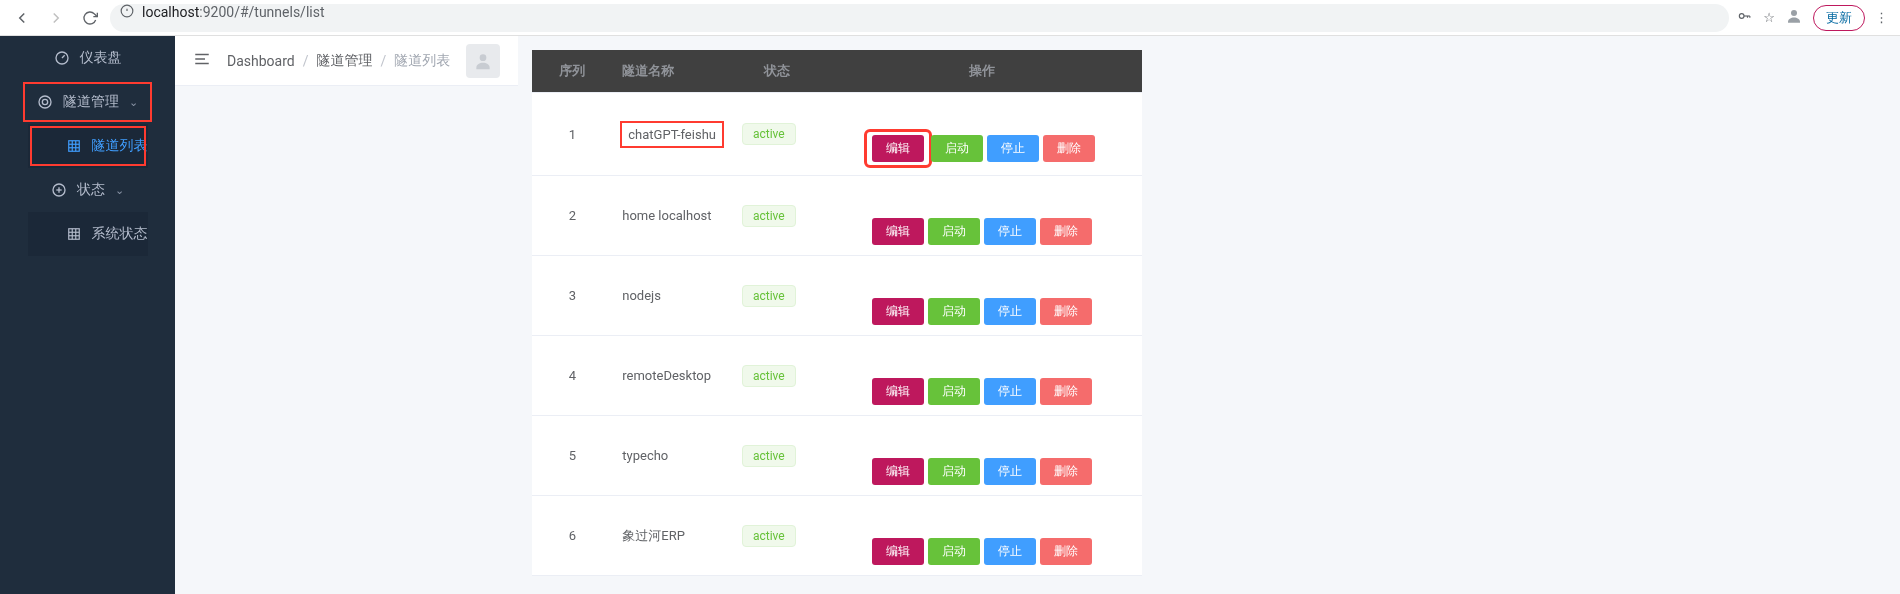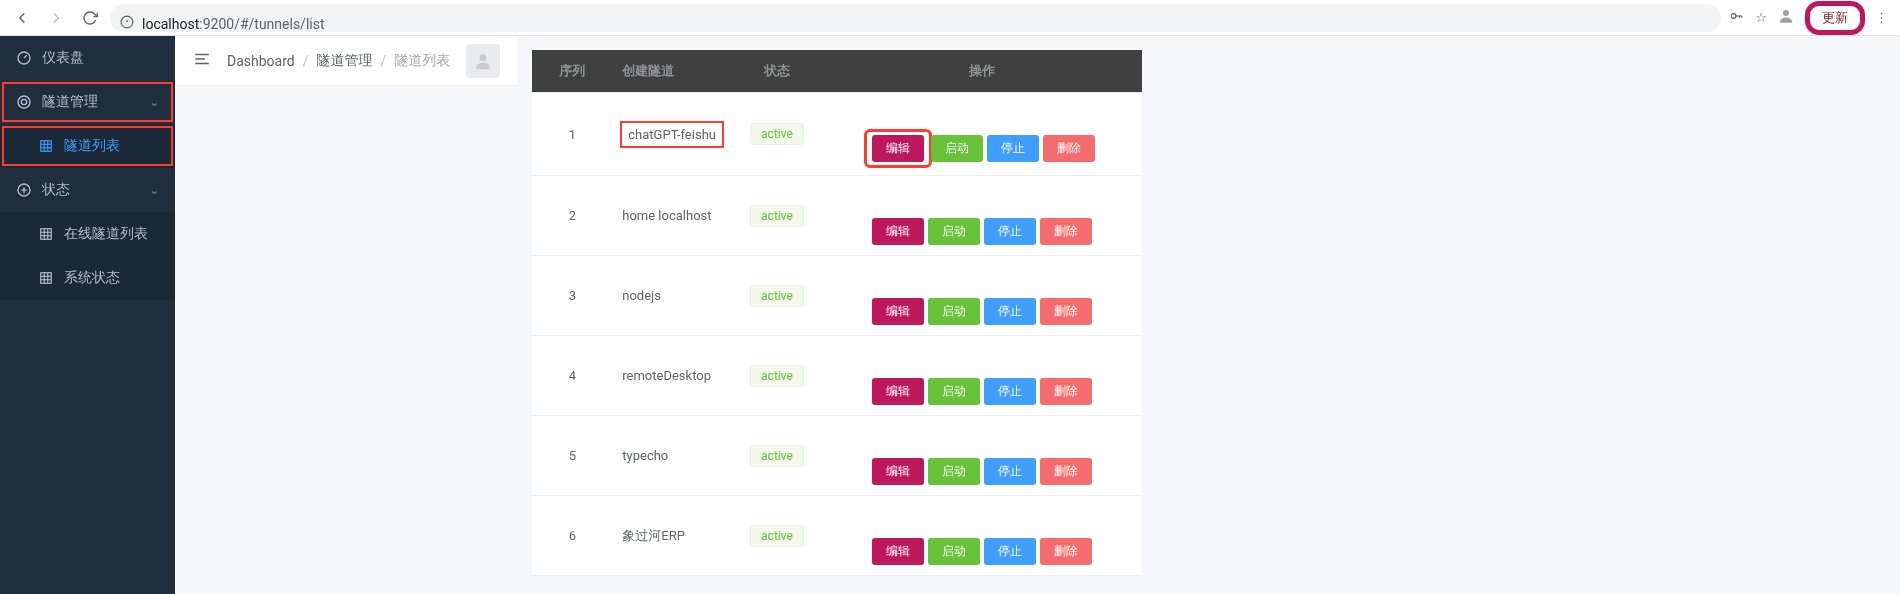--- a/index.html
+++ b/index.html
@@ -33,55 +33,56 @@
       border-radius: 50%;
       cursor: pointer;
     }
     .nav-btn.disabled { color: #c0c0c0; }
     .url-area {
       flex: 1;
       height: 28px;
       border-radius: 14px;
       background: #f1f3f4;
       display: flex;
-      align-items: flex-end;
+      align-items: flex-start;
       padding: 0 10px;
       gap: 8px;
       color: #5f6368;
       font-size: 14px;
     }
     .url-area .secure { color: #5f6368; }
     .url-text { color: #202124; }
     .url-path { color: #5f6368; }
     .chrome-right {
       display: flex;
       align-items: center;
       gap: 10px;
       padding-right: 4px;
     }
     .chrome-icon { color: #5f6368; }
     .update-btn {
-      border: 5px solid #be185d;
-      color: #7f1d1d;
+      border: 1px solid #be185d;
+      color: #0369a1;
       border-radius: 14px;
       padding: 3px 12px;
       font-size: 13px;
     }
     
     .app {
       display: flex;
       height: calc(594px - 36px);
     }
     .sidebar {
       width: 175px;
       background: #1f2d3d;
       color: #b4bccc;
       display: flex;
       flex-direction: column;
       font-size: 14px;
+      align-items: center;
     }
     .side-item {
       height: 44px;
       display: flex;
       align-items: center;
       padding: 0 16px;
       gap: 10px;
       cursor: pointer;
       position: relative;
     }
@@ -180,21 +181,21 @@
     .data-table th.col-seq { width: 80px; text-align: center; }
     .data-table th.col-name { }
     .data-table th.col-status { width: 90px; text-align: center; }
     .data-table th.col-actions { width: 320px; text-align: center; }
     .data-table td {
       padding: 10px;
       border-bottom: 1px solid #ebeef5;
       vertical-align: middle;
     }
     .data-table td.col-seq { text-align: center; }
-    .data-table td.col-status { text-align: center; }
+    .data-table td.col-status { }
     .data-table td.col-actions { text-align: center; }
     .badge-active {
       display: inline-block;
       background: #f0f9eb;
       color: #67c23a;
       border: 1px solid #e1f3d8;
       border-radius: 4px;
       padding: 3px 10px;
       font-size: 12px;
     }
@@ -328,32 +329,20 @@
     <div class="side-sub">
       <span class="side-icon">
         <svg width="14" height="14" viewBox="0 0 24 24" fill="none" stroke="currentColor" stroke-width="2">
             <rect x="3" y="3" width="18" height="18"></rect>
             <line x1="3" y1="9" x2="21" y2="9"></line>
             <line x1="3" y1="15" x2="21" y2="15"></line>
             <line x1="9" y1="3" x2="9" y2="21"></line>
             <line x1="15" y1="3" x2="15" y2="21"></line>
           </svg>
       </span>
-      <span>在线隧道列表</span>
-    </div>
-    <div class="side-sub">
-      <span class="side-icon">
-        <svg width="14" height="14" viewBox="0 0 24 24" fill="none" stroke="currentColor" stroke-width="2">
-            <rect x="3" y="3" width="18" height="18"></rect>
-            <line x1="3" y1="9" x2="21" y2="9"></line>
-            <line x1="3" y1="15" x2="21" y2="15"></line>
-            <line x1="9" y1="3" x2="9" y2="21"></line>
-            <line x1="15" y1="3" x2="15" y2="21"></line>
-          </svg>
-      </span>
       <span>系统状态</span>
     </div>
 
 
   </nav>
 
   <div class="main">
     <div class="topbar">
       <span class="hamburger">
         <svg width="18" height="18" viewBox="0 0 24 24" fill="none" stroke="currentColor" stroke-width="2">
@@ -377,21 +366,21 @@
             </svg>
         </div>
       </div>
     </div>
 
     <div class="content">
       <table class="data-table">
         <thead>
           <tr>
             <th class="col-seq">序列</th>
-            <th class="col-name">创建隧道</th>
+            <th class="col-name">隧道名称</th>
             <th class="col-status">状态</th>
             <th class="col-actions">操作</th>
           </tr>
         </thead>
         <tbody id="table-body">
             <tr>
               <td class="col-seq">1</td>
               <td><span class="cell-name-highlighted">chatGPT-feishu</span></td>
               <td class="col-status"><span class="badge-active">active</span></td>
               <td class="col-actions"><span class="btn-highlighted"><button class="btn btn-primary">编辑</button></span><button class="btn btn-success">启动</button><button class="btn btn-info">停止</button><button class="btn btn-danger">删除</button></td>

